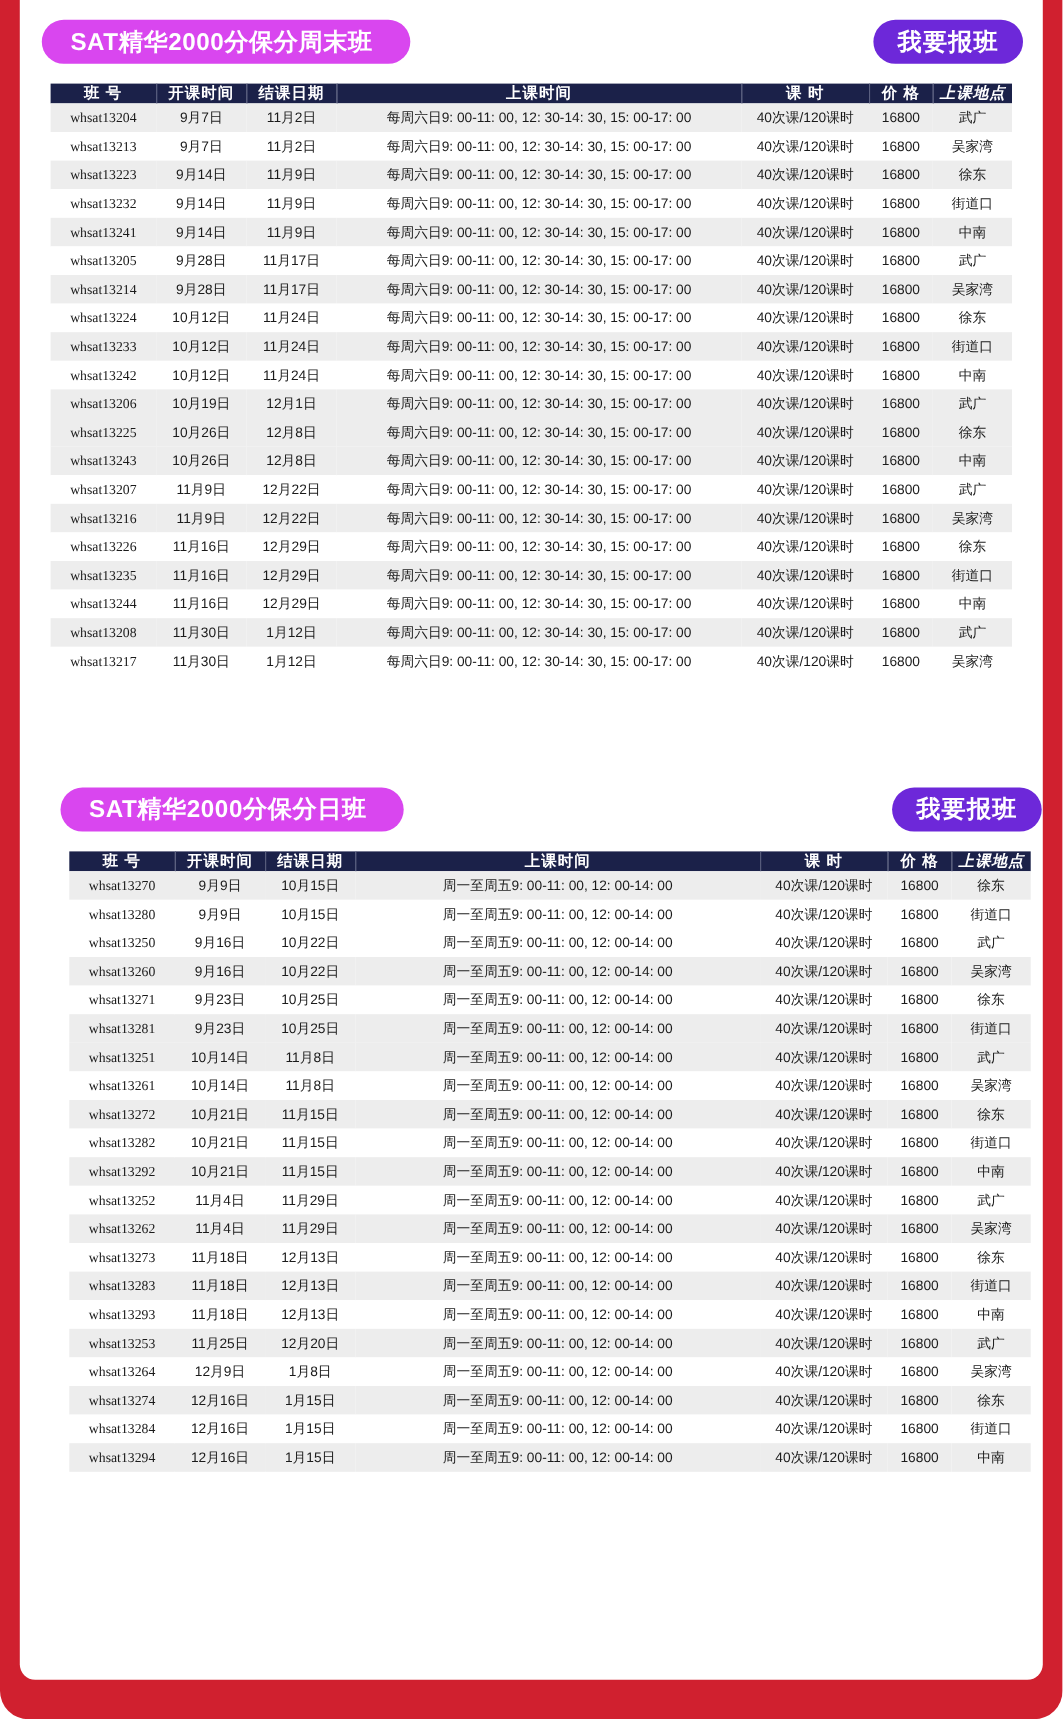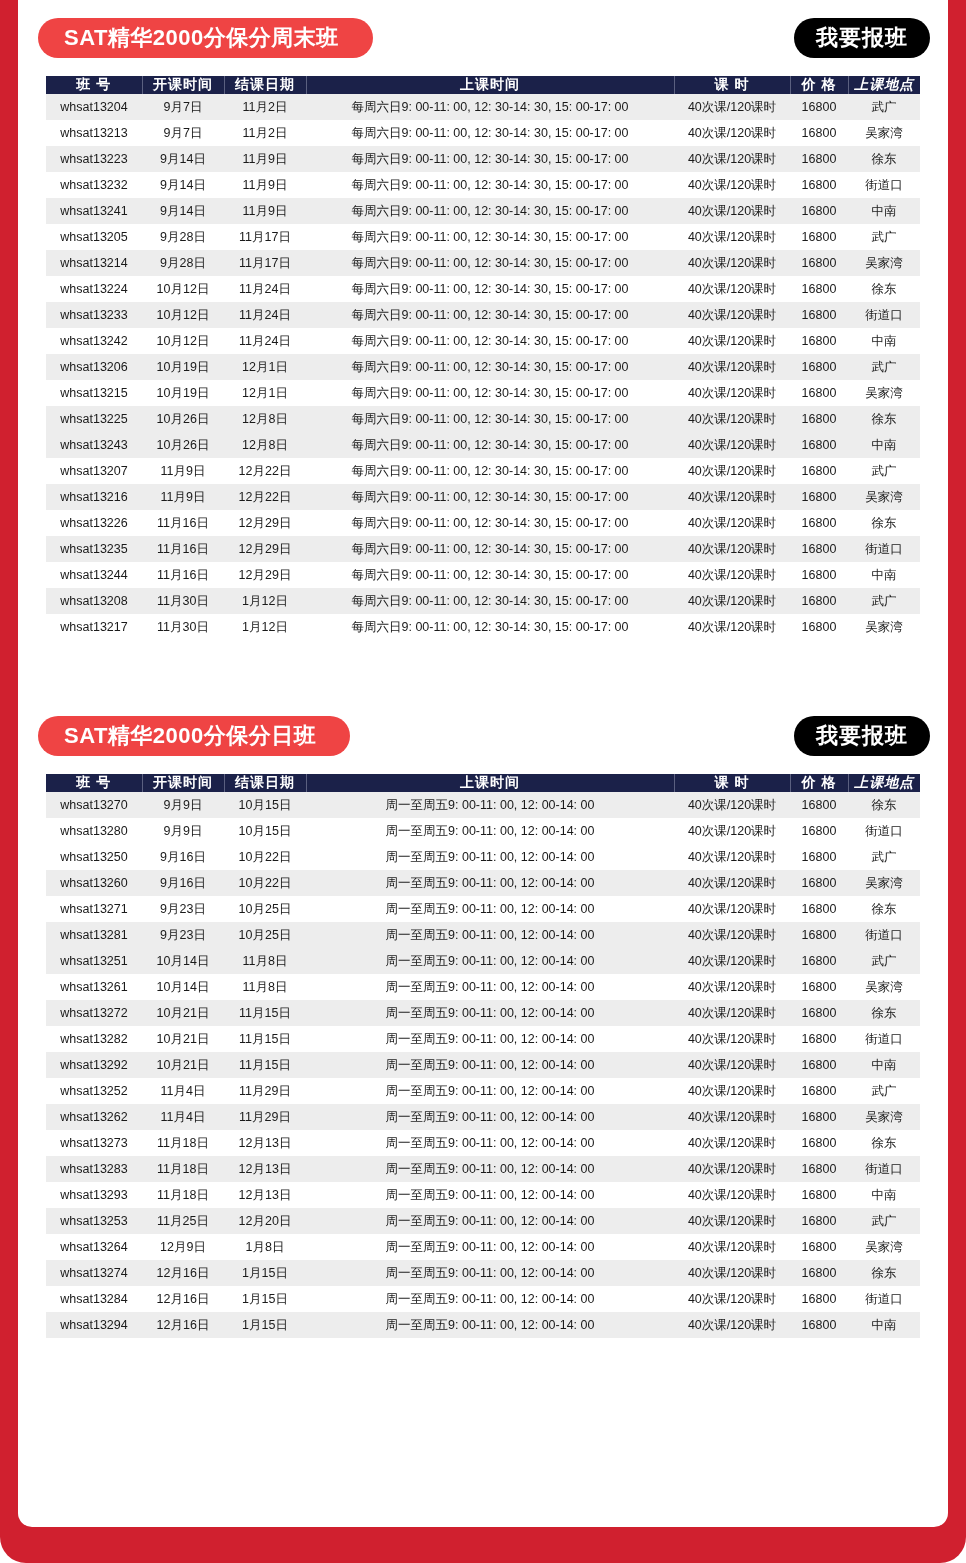--- a/index.html
+++ b/index.html
@@ -56,37 +56,37 @@
     position: relative;
     height: 46px;
     margin-bottom: 12px;
   }
   .title-pill {
     position: absolute;
     left: 20px;
     top: 0;
     height: 40px;
     padding: 0 34px 0 26px;
-    background: #ef4444;
+    background: #d946ef;
     border-radius: 21px;
     display: flex;
     align-items: center;
     color: #ffffff;
     font-size: 22px;
     font-weight: bold;
     letter-spacing: 0.5px;
     white-space: nowrap;
   }
   .signup-btn {
     position: absolute;
     right: 18px;
     top: 0;
     height: 40px;
     padding: 0 22px;
-    background: #000000;
+    background: #6d28d9;
     border-radius: 21px;
     display: flex;
     align-items: center;
     justify-content: center;
     color: #ffffff;
     font-size: 22px;
     font-weight: bold;
     letter-spacing: 1px;
     white-space: nowrap;
     cursor: pointer;
@@ -121,21 +121,21 @@
     padding: 0 4px;
     text-align: center;
     color: #1a1a1a;
     font-size: 12.5px;
     white-space: nowrap;
     border: none;
   }
   table.sched tbody tr.odd td { background: #ededed; }
   table.sched tbody tr.even td { background: #ffffff; }
 
-  td.c-id   { font-family: Liberation Sans, sans-serif; }
+  td.c-id   { font-family: Liberation Serif, serif; }
   td.c-time { font-size: 12.5px; }
 
   
   col.w-id    { width: 96px; }
   col.w-start { width: 82px; }
   col.w-end   { width: 82px; }
   col.w-time  { width: 368px; }
   col.w-hours { width: 116px; }
   col.w-price { width: 58px; }
   col.w-place { width: 72px; }
@@ -267,29 +267,20 @@
           </tr>
           <tr class="odd">
             <td class="c-id">whsat13206</td>
             <td class="c-start">10月19日</td>
             <td class="c-end">12月1日</td>
             <td class="c-time">每周六日9: 00-11: 00, 12: 30-14: 30, 15: 00-17: 00</td>
             <td class="c-hours">40次课/120课时</td>
             <td class="c-price">16800</td>
             <td class="c-place">武广</td>
           </tr>
-          <tr class="even">
-            <td class="c-id">whsat13215</td>
-            <td class="c-start">10月19日</td>
-            <td class="c-end">12月1日</td>
-            <td class="c-time">每周六日9: 00-11: 00, 12: 30-14: 30, 15: 00-17: 00</td>
-            <td class="c-hours">40次课/120课时</td>
-            <td class="c-price">16800</td>
-            <td class="c-place">吴家湾</td>
-          </tr>
           <tr class="odd">
             <td class="c-id">whsat13225</td>
             <td class="c-start">10月26日</td>
             <td class="c-end">12月8日</td>
             <td class="c-time">每周六日9: 00-11: 00, 12: 30-14: 30, 15: 00-17: 00</td>
             <td class="c-hours">40次课/120课时</td>
             <td class="c-price">16800</td>
             <td class="c-place">徐东</td>
           </tr>
           <tr class="odd">
@@ -361,21 +352,21 @@
             <td class="c-end">1月12日</td>
             <td class="c-time">每周六日9: 00-11: 00, 12: 30-14: 30, 15: 00-17: 00</td>
             <td class="c-hours">40次课/120课时</td>
             <td class="c-price">16800</td>
             <td class="c-place">吴家湾</td>
           </tr>
         </tbody>
     </table>
   </div>
 
-  <div class="section" id="section-1" style="top:716px;">
+  <div class="section" id="section-1" style="top:716px;padding-left:17px;">
     <div class="section-head">
       <div class="title-pill">SAT精华2000分保分日班</div>
       <button class="signup-btn">我要报班</button>
     </div>
     <table class="sched">
       <colgroup>
         <col class="w-id">
           <col class="w-start">
           <col class="w-end">
           <col class="w-time">

